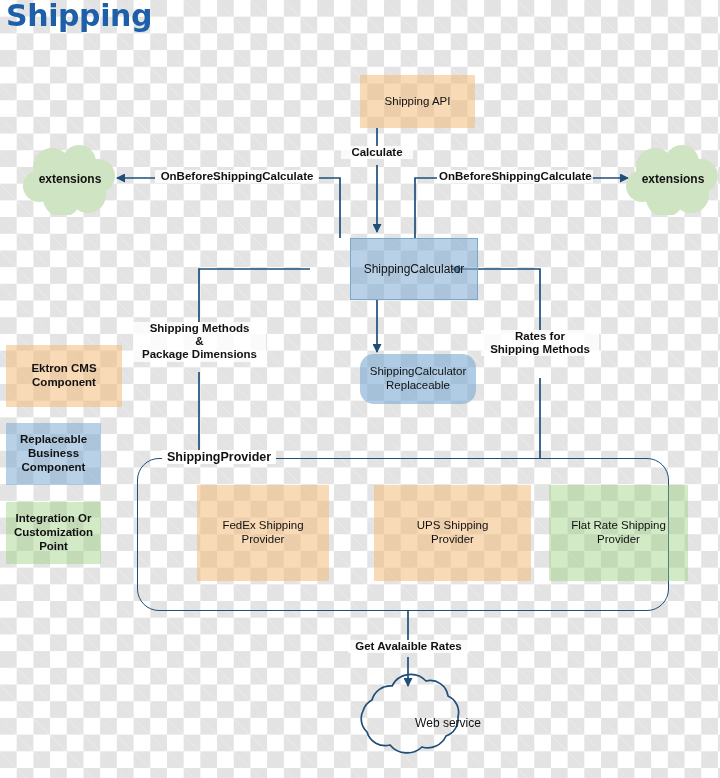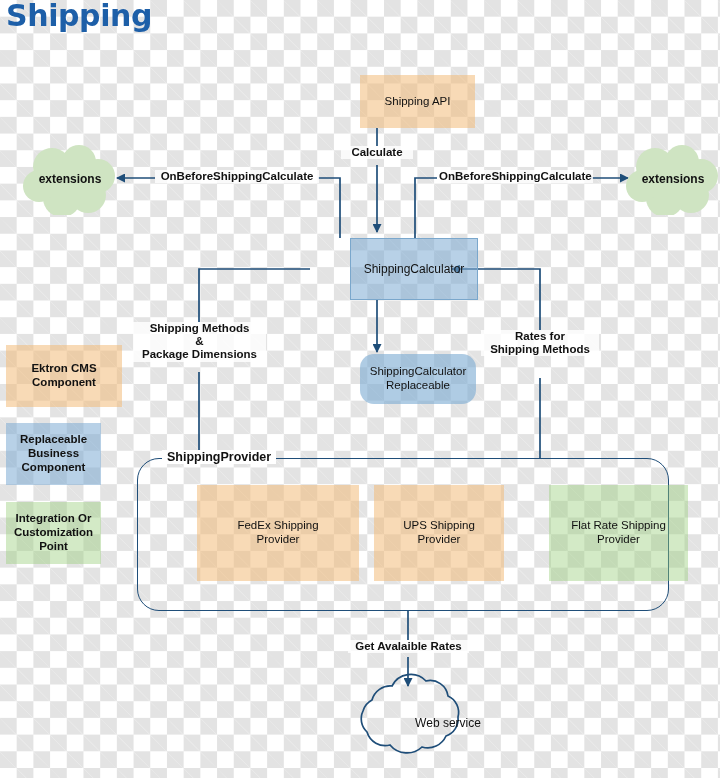--- a/index.html
+++ b/index.html
@@ -224,26 +224,26 @@
   </div>
 
   <div class="label" style="left:481px; top:330px; width:118px; font-size:11.5px;">
     <div>Rates for</div>
     <div>Shipping Methods</div>
   </div>
 
   <div class="provider-group" style="left:137px; top:458px; width:532px; height:153px;"></div>
   <div class="group-label" style="left:162px; top:450px; font-size:12.5px;">ShippingProvider</div>
 
-  <div class="node box-orange" style="left:157px; top:485px; width:162px; height:96px; font-size:11.5px; flex-direction:column;">
+  <div class="node box-orange" style="left:157px; top:485px; width:132px; height:96px; font-size:11.5px; flex-direction:column;">
     <span>FedEx Shipping</span>
     <span>Provider</span>
   </div>
 
-  <div class="node box-orange" style="left:334px; top:485px; width:130px; height:96px; font-size:11.5px; flex-direction:column;">
+  <div class="node box-orange" style="left:334px; top:485px; width:157px; height:96px; font-size:11.5px; flex-direction:column;">
     <span>UPS Shipping</span>
     <span>Provider</span>
   </div>
 
   <div class="node box-green" style="left:509px; top:485px; width:139px; height:96px; font-size:11.5px; flex-direction:column;">
     <span>Flat Rate Shipping</span>
     <span>Provider</span>
   </div>
 
   <div class="label" style="left:348px; top:640px; width:121px; font-size:11.5px;">Get Avalaible Rates</div>

